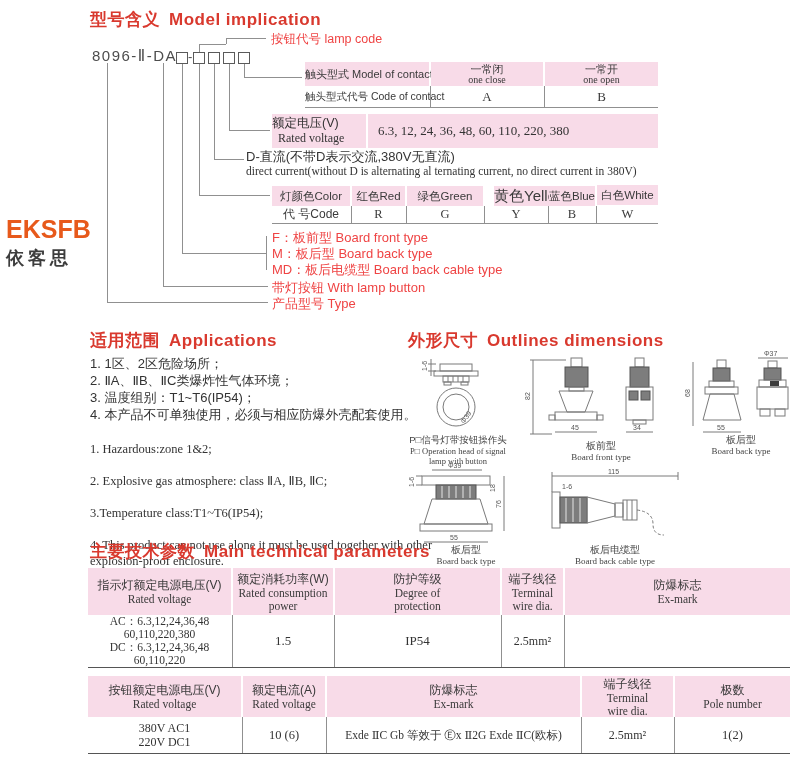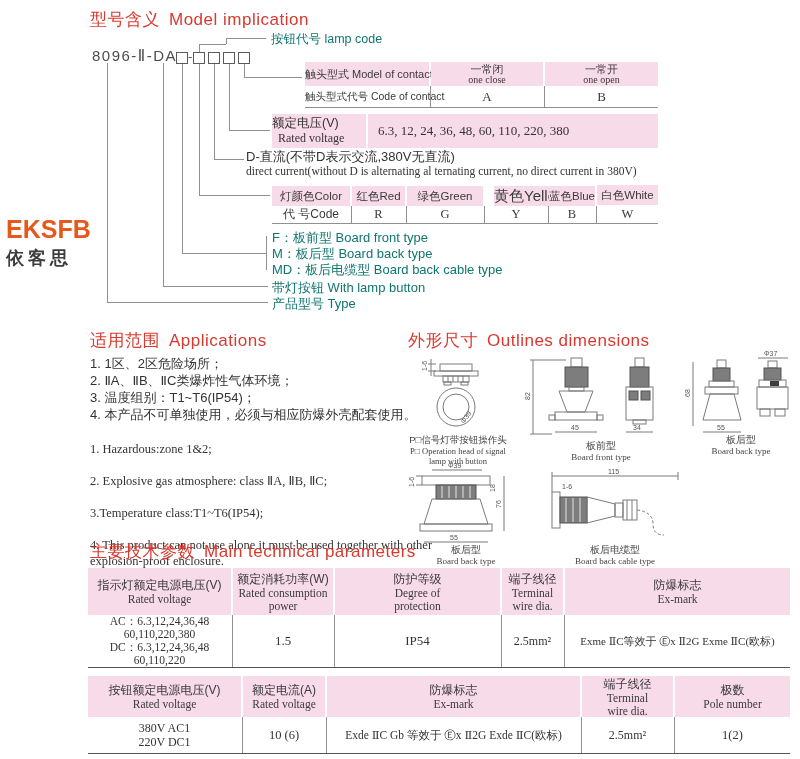--- a/index.html
+++ b/index.html
@@ -1,27 +1,27 @@
 <!DOCTYPE html>
 <html><head>
 <meta charset="utf-8">
 <style>
   html,body{margin:0;padding:0;background:#fff;}
   .page{position:relative;width:800px;height:759px;background:#fff;overflow:hidden;
         font-family:"Liberation Sans","DejaVu Sans",sans-serif;color:#333;}
   .abs{position:absolute;}
   .serif{font-family:Liberation Serif, serif;}
-  .red-title{position:absolute;color:#d9392e;font-weight:normal;font-size:17px;letter-spacing:.5px;white-space:nowrap;}
+  .red-title{position:absolute;color:#d9392e;font-weight:bold;font-size:17px;letter-spacing:.5px;white-space:nowrap;}
   .red-title .en{margin-left:9px;}
   .hl{position:absolute;height:1px;background:#909090;}
   .vl{position:absolute;width:1px;background:#909090;}
   .box{position:absolute;width:10px;height:10px;border:1.5px solid #5a5a5a;background:#fff;}
   .pinkcell{position:absolute;background:#f8dbe8;}
   .cell{position:absolute;text-align:center;color:#3a3a3a;white-space:nowrap;}
-  .lbl{position:absolute;color:#0f766e;white-space:nowrap;font-size:13px;}
+  .lbl{position:absolute;color:#ef4444;white-space:nowrap;font-size:13px;}
   .th{position:absolute;background:#f8dbe8;display:flex;flex-direction:column;justify-content:center;text-align:center;color:#3a3a3a;}
   .th-zh{font-size:12px;line-height:16px;white-space:nowrap;}
   .th-en{font-size:11.5px;line-height:12.5px;white-space:pre-line;font-family:"Liberation Serif","DejaVu Serif",serif;}
   .td{position:absolute;display:flex;align-items:center;justify-content:center;text-align:center;color:#333;
       font-family:"Liberation Serif","DejaVu Serif",serif;white-space:pre-line;}
   .dwg line,.dwg rect,.dwg polygon,.dwg circle,.dwg path{stroke:#7a7a7a;fill:none;stroke-width:1;}
   .dwg .k{fill:#7d7d7d;stroke:#555;}
   .dwg .dk{fill:#3d3d3d;stroke:none;}
   .dwg .wl{stroke:#e6e6e6;}
   .dwg text{fill:#555;stroke:none;font-size:7px;font-family:"Liberation Sans",sans-serif;}
@@ -303,21 +303,20 @@
     <div class="th-en">Ex-mark</div>
   </div>
 
   <div class="td" style="left:88px;top:615px;width:143px;height:52px;font-size:11.5px;line-height:13px">AC：6.3,12,24,36,48
 60,110,220,380
 DC：6.3,12,24,36,48
 60,110,220</div>
   <div class="td" style="left:233px;top:615px;width:100px;height:52px;font-size:13px">1.5</div>
   <div class="td" style="left:335px;top:615px;width:165px;height:52px;font-size:13px">IP54</div>
   <div class="td" style="left:502px;top:615px;width:61px;height:52px;font-size:12px">2.5mm²</div>
-  <div class="td" style="left:565px;top:615px;width:225px;height:52px;font-size:11px">Exme ⅡC等效于 Ⓔx Ⅱ2G Exme ⅡC(欧标)</div>
   <div class="vl" style="left:232px;top:615px;height:52px"></div>
   <div class="vl" style="left:334px;top:615px;height:52px"></div>
   <div class="vl" style="left:501px;top:615px;height:52px"></div>
   <div class="vl" style="left:564px;top:615px;height:52px"></div>
   <div class="hl" style="left:88px;top:667px;width:702px;background:#555"></div>
 
   <div class="th" style="left:88px;top:676px;width:153px;height:41px">
     <div class="th-zh">按钮额定电源电压(V)</div>
     <div class="th-en">Rated  voltage</div>
   </div>

